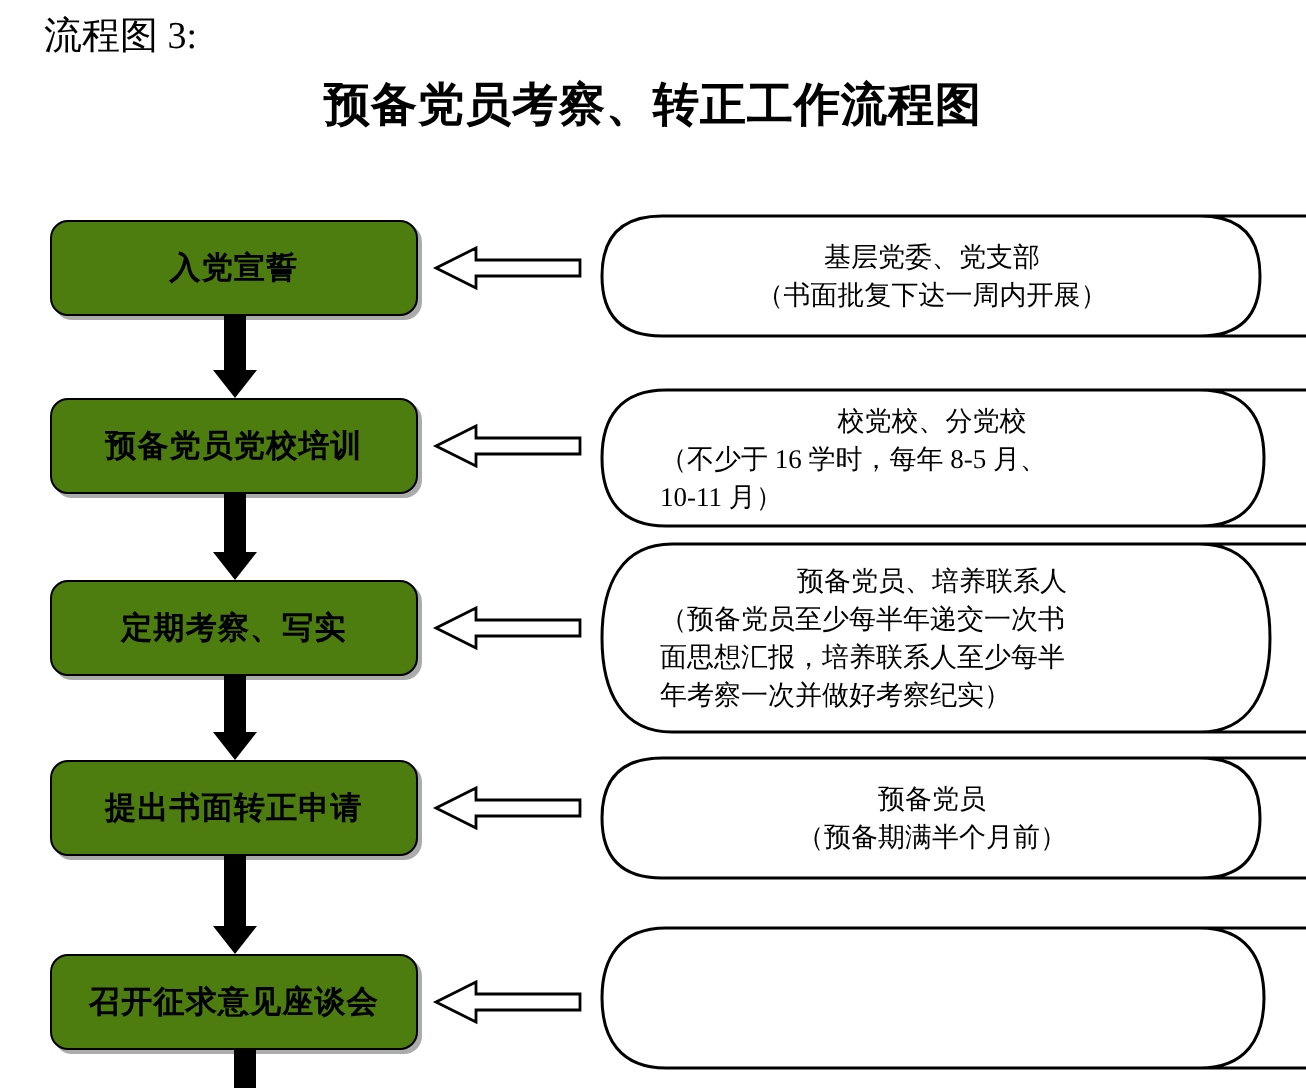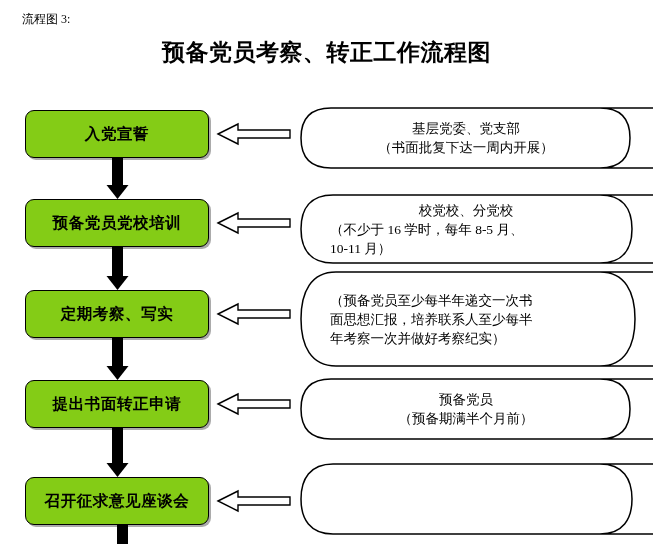--- a/index.html
+++ b/index.html
@@ -21,21 +21,21 @@
     left: 0; top: 0;
     width: 653px;
     height: 544px;
   }
 
   
   .doc-label {
     position: absolute;
     left: 22px;
     top: 9px;
-    font-size: 12px;
+    font-size: 19px;
     line-height: 20px;
     white-space: nowrap;
     font-family: "Liberation Serif", "DejaVu Serif", serif;
   }
   .doc-title {
     position: absolute;
     left: 0;
     top: 40px;
     width: 653px;
     text-align: center;
@@ -51,21 +51,21 @@
     position: absolute;
     left: 25px;
     top: 110px;
     width: 184px;
   }
   .flow-step {
     position: relative;
     width: 184px;
     height: 48px;
     box-sizing: border-box;
-    background: #84cc16;
+    background: #4d7c0f;
     border: 1.6px solid #000000;
     border-radius: 9px;
     display: flex;
     align-items: center;
     justify-content: center;
     font-size: 15.5px;
     font-weight: bold;
     letter-spacing: 0.6px;
     white-space: nowrap;
     box-shadow: 2px 2px 0 rgba(0,0,0,0.33);
@@ -276,20 +276,21 @@
 
   <div class="note" style="top:271px; height:96px;">
     <div class="note-shape">
       <svg width="370" height="96" viewBox="0 0 370 96" preserveAspectRatio="none">
         <path d="M 36,1 L 370,1 M 36,95 L 370,95
                  M 36,1 C 11,1 1,21 1,48 C 1,75 11,95 36,95
                  M 300,1 C 325,1 335,21 335,48 C 335,75 325,95 300,95" fill="none" stroke="#000000" stroke-width="1.5" stroke-linecap="round"></path>
       </svg>
     </div>
     <div class="note-text">
+      <div class="line-center">预备党员、培养联系人</div>
       <div class="line-left">（预备党员至少每半年递交一次书</div>
       <div class="line-left">面思想汇报，培养联系人至少每半</div>
       <div class="line-left">年考察一次并做好考察纪实）</div>
     </div>
   </div>
 
   <div class="note" style="top:378px; height:62px;">
     <div class="note-shape">
       <svg width="370" height="62" viewBox="0 0 370 62" preserveAspectRatio="none">
         <path d="M 31,1 L 370,1 M 31,61 L 370,61

